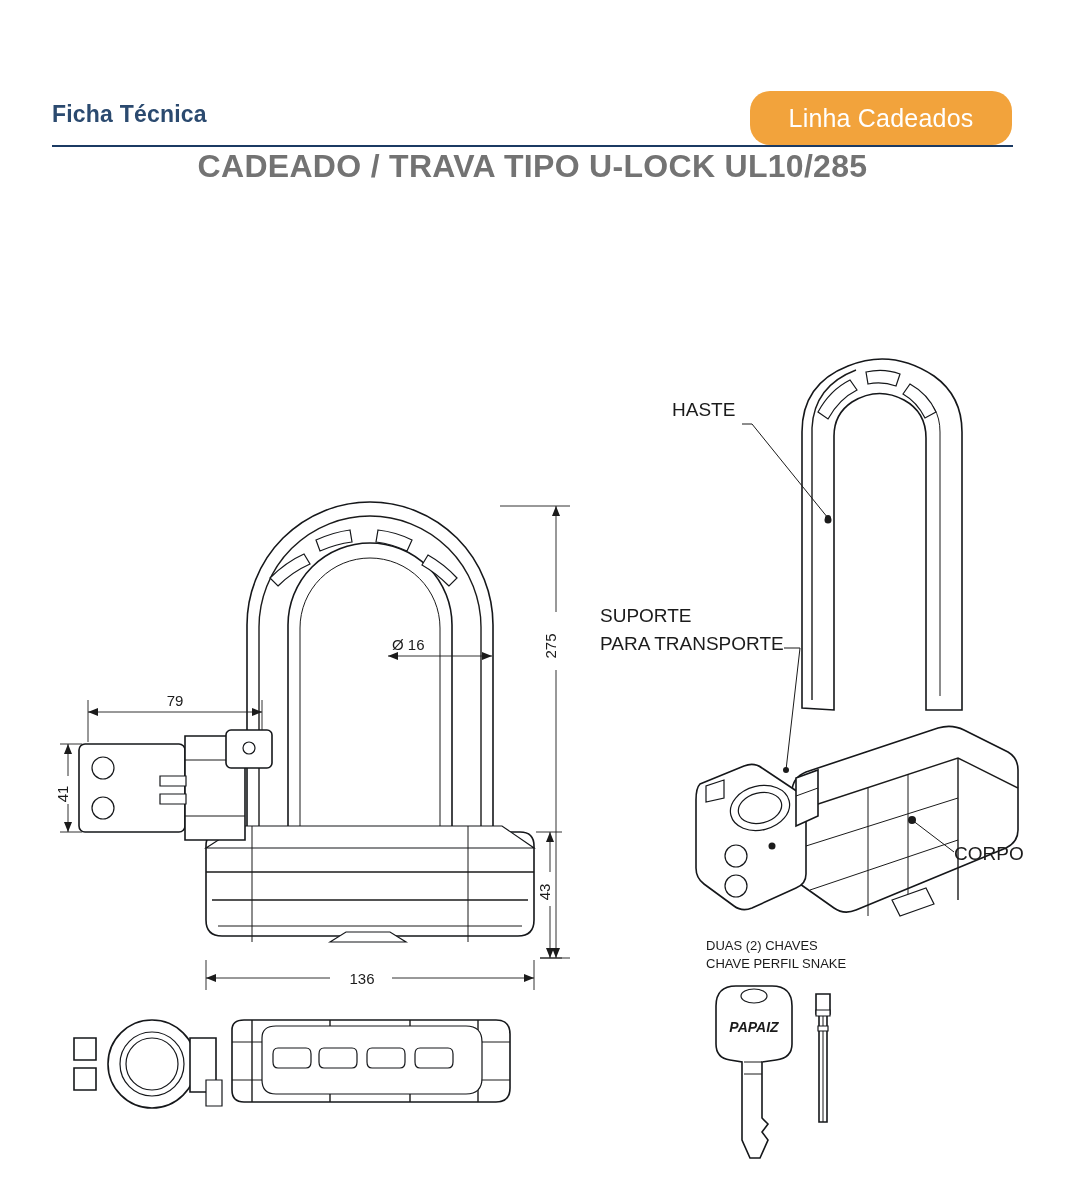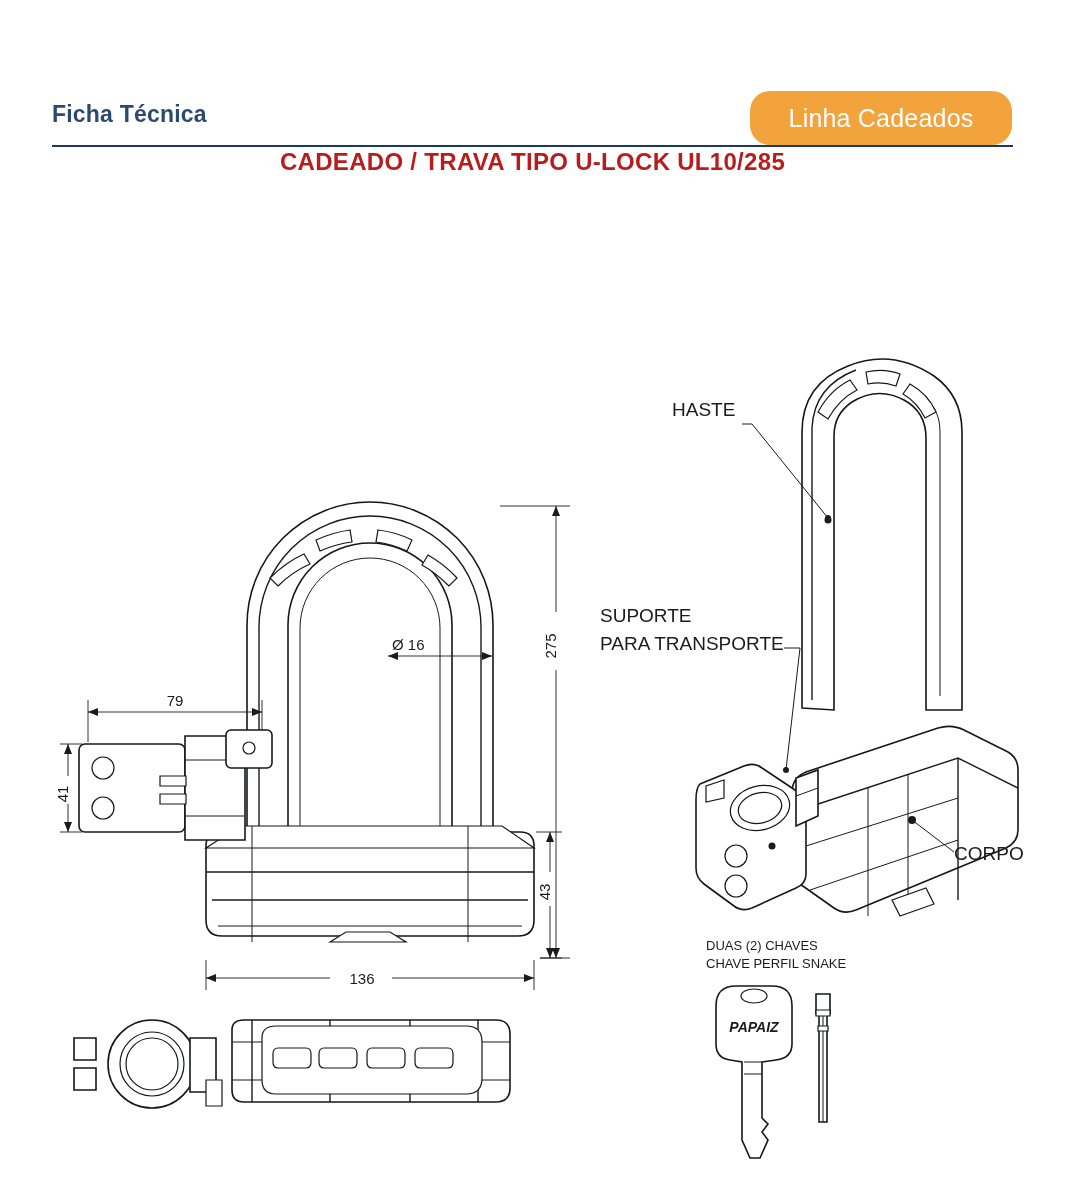--- a/index.html
+++ b/index.html
@@ -55,23 +55,23 @@
     justify-content: center;
     letter-spacing: 0.2px;
     border-radius: 20px;
   }
   .page-title {
     position: absolute;
     left: 0;
     top: 148px;
     width: 1065px;
     text-align: center;
-    font-size: 24px;
+    font-size: 32px;
     font-weight: bold;
-    color: #b91c1c;
+    color: #737373;
     letter-spacing: 0.3px;
   }
 
   
   .drawing {
     position: absolute;
     left: 0;
     top: 200px;
     width: 1065px;
     height: 1000px;

